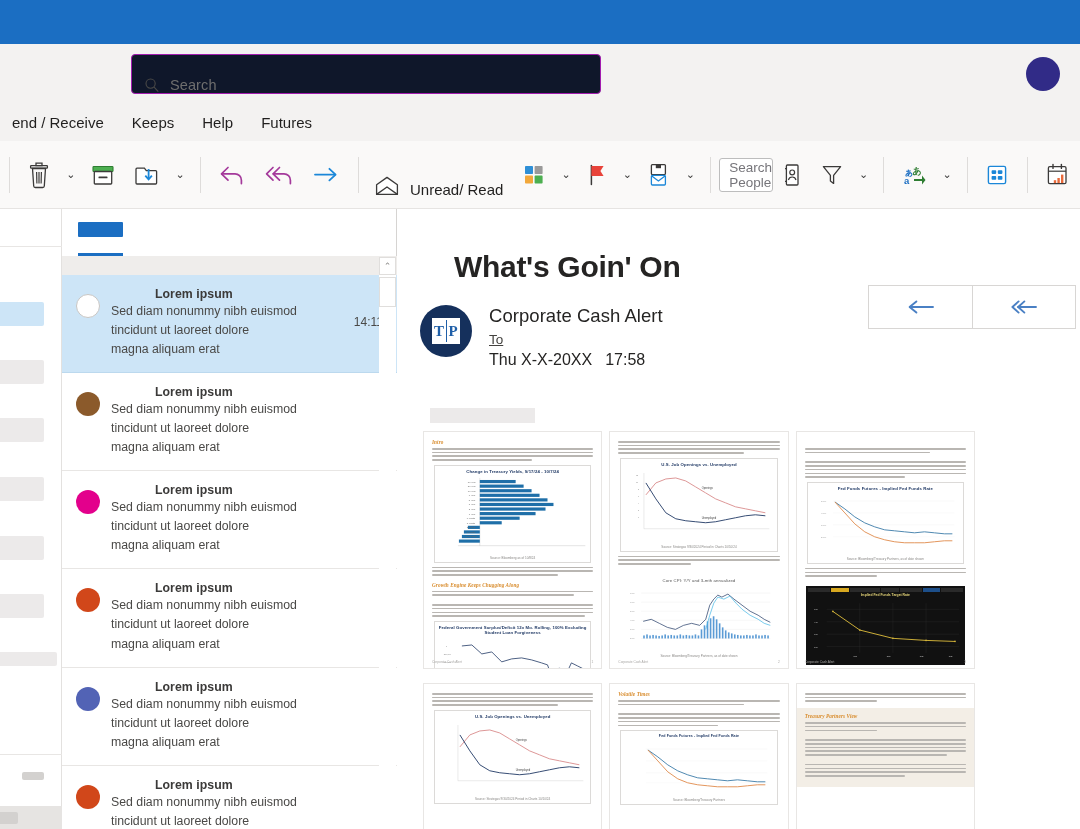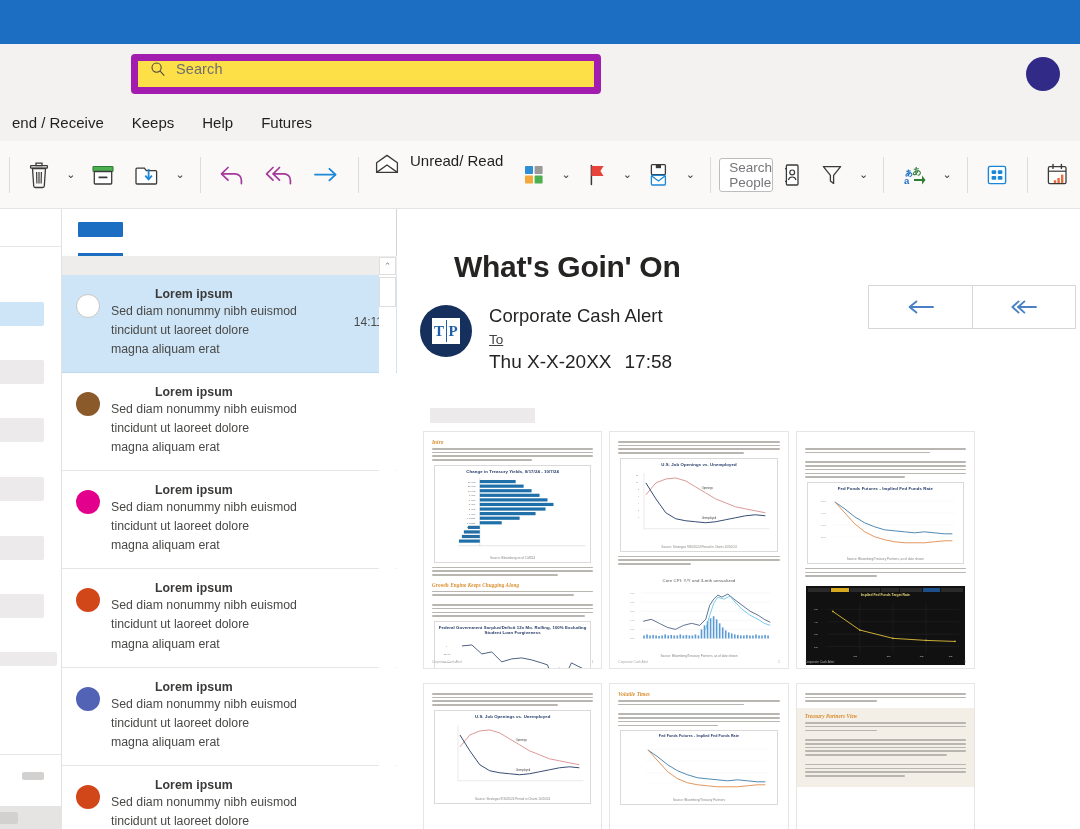--- a/index.html
+++ b/index.html
@@ -17,22 +17,22 @@
     background:#1b6ec2;
   }
 
   
   .searchrow {
     position:absolute; left:0; top:44px; width:1080px; height:60px;
     background:#f3f2f1;
   }
   .searchbox {
     position:absolute; left:131px; top:10px; width:470px; height:40px;
-    background:#fde047; border:7px solid #a21caf; border-radius:4px;
-    display:flex; align-items:flex-start; padding-left:12px; gap:10px;
+    background:#0f172a; border:1px solid #a21caf; border-radius:4px;
+    display:flex; align-items:flex-end; padding-left:12px; gap:10px;
   }
   .searchbox .mag { width:16px; height:16px; flex:0 0 auto; }
   .searchbox .ph { color:#6e6e6e; font-size:14.5px; letter-spacing:.1px; }
   .useravatar {
     position:absolute; right:20px; top:57px; width:34px; height:34px;
     border-radius:50%; background:#312b87;
   }
 
   
   .menubar {
@@ -52,21 +52,21 @@
     background:#faf9f8; border-bottom:1px solid #e6e4e2;
     display:flex; align-items:center; gap:0;
   }
   .ricon {
     display:flex; align-items:center; justify-content:center;
     height:46px; padding:0 8px; cursor:default;
   }
   .caret { font-size:11px; color:#3a3a3a; padding:0 6px; cursor:default; line-height:1;}
   .sep { width:1px; height:36px; background:#dedcda; margin:0 9px; }
   .unread-btn {
-    display:flex; align-items:flex-start; gap:9px; padding:0 10px 0 6px;
+    display:flex; align-items:flex-end; gap:9px; padding:0 10px 0 6px;
     height:46px; cursor:default;
   }
   .unread-btn .lbl { font-size:15px; color:#201f1e; white-space:nowrap; }
   .searchpeople {
     width:135px; height:34px; border:1px solid #bdbdbd; border-radius:3px;
     background:#fff; display:flex; align-items:center; padding-left:9px;
     font-size:13.5px; color:#76757a;
   }
 
   
@@ -146,21 +146,21 @@
   .tp-box .tl, .tp-box .tr {
     font-family:"Liberation Serif", serif; font-size:15px; font-weight:bold;
     color:#1f5fa8; width:14px; text-align:center; line-height:1;
   }
   .tp-box .vline { position:absolute; left:14px; top:2px; width:1px; height:22px; background:#1f5fa8; }
   .rp-from {
     position:absolute; left:91px; top:96px;
     font-size:18.5px; color:#252423; letter-spacing:.05px;
   }
   .rp-to { position:absolute; left:91px; top:123px; font-size:13.5px; color:#44423f;text-decoration:underline; }
-  .rp-date { position:absolute; left:91px; top:142px; font-size:19px; color:#252423; }
+  .rp-date { position:absolute; left:91px; top:142px; font-size:16px; color:#252423; }
   .rp-date .t { margin-left:13px; }
 
   .rp-actions {
     position:absolute; left:470px; top:76px; width:208px; height:44px;
     display:flex; border:1px solid #d8d6d4; background:#fff;
   }
   .rp-actions .ab {
     flex:1 1 0; display:flex; align-items:center; justify-content:center;
     border-right:1px solid #d8d6d4; cursor:default;
   }

